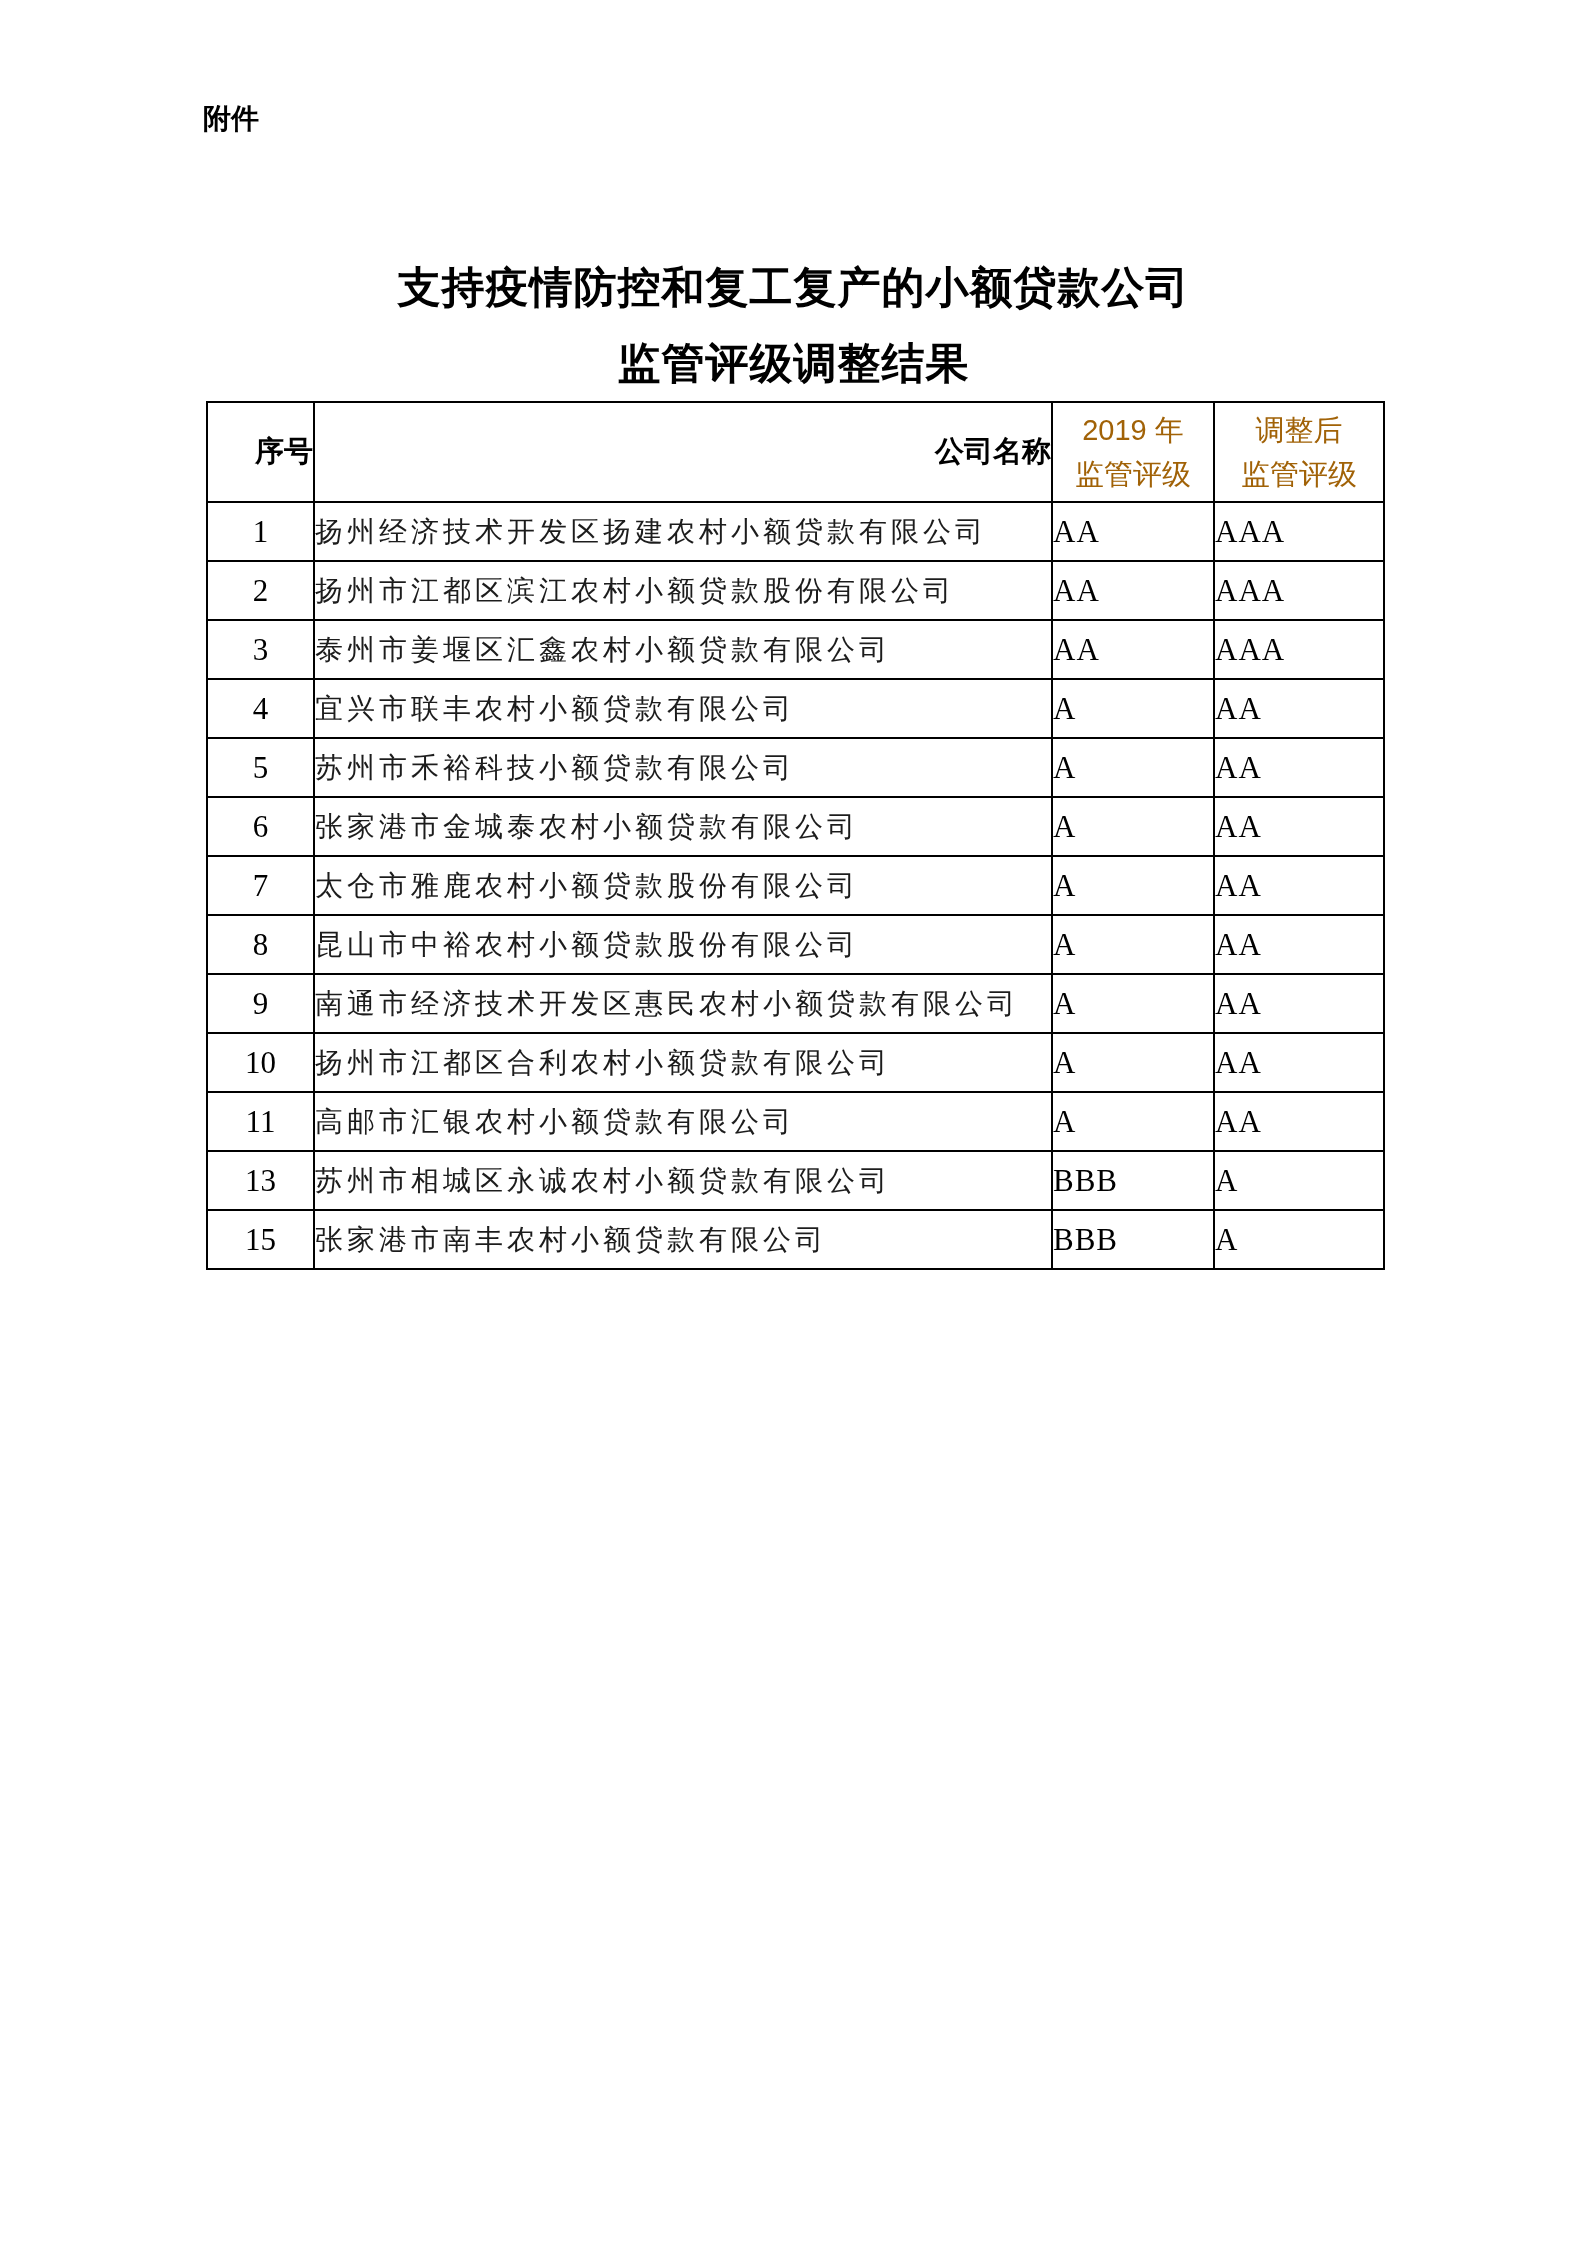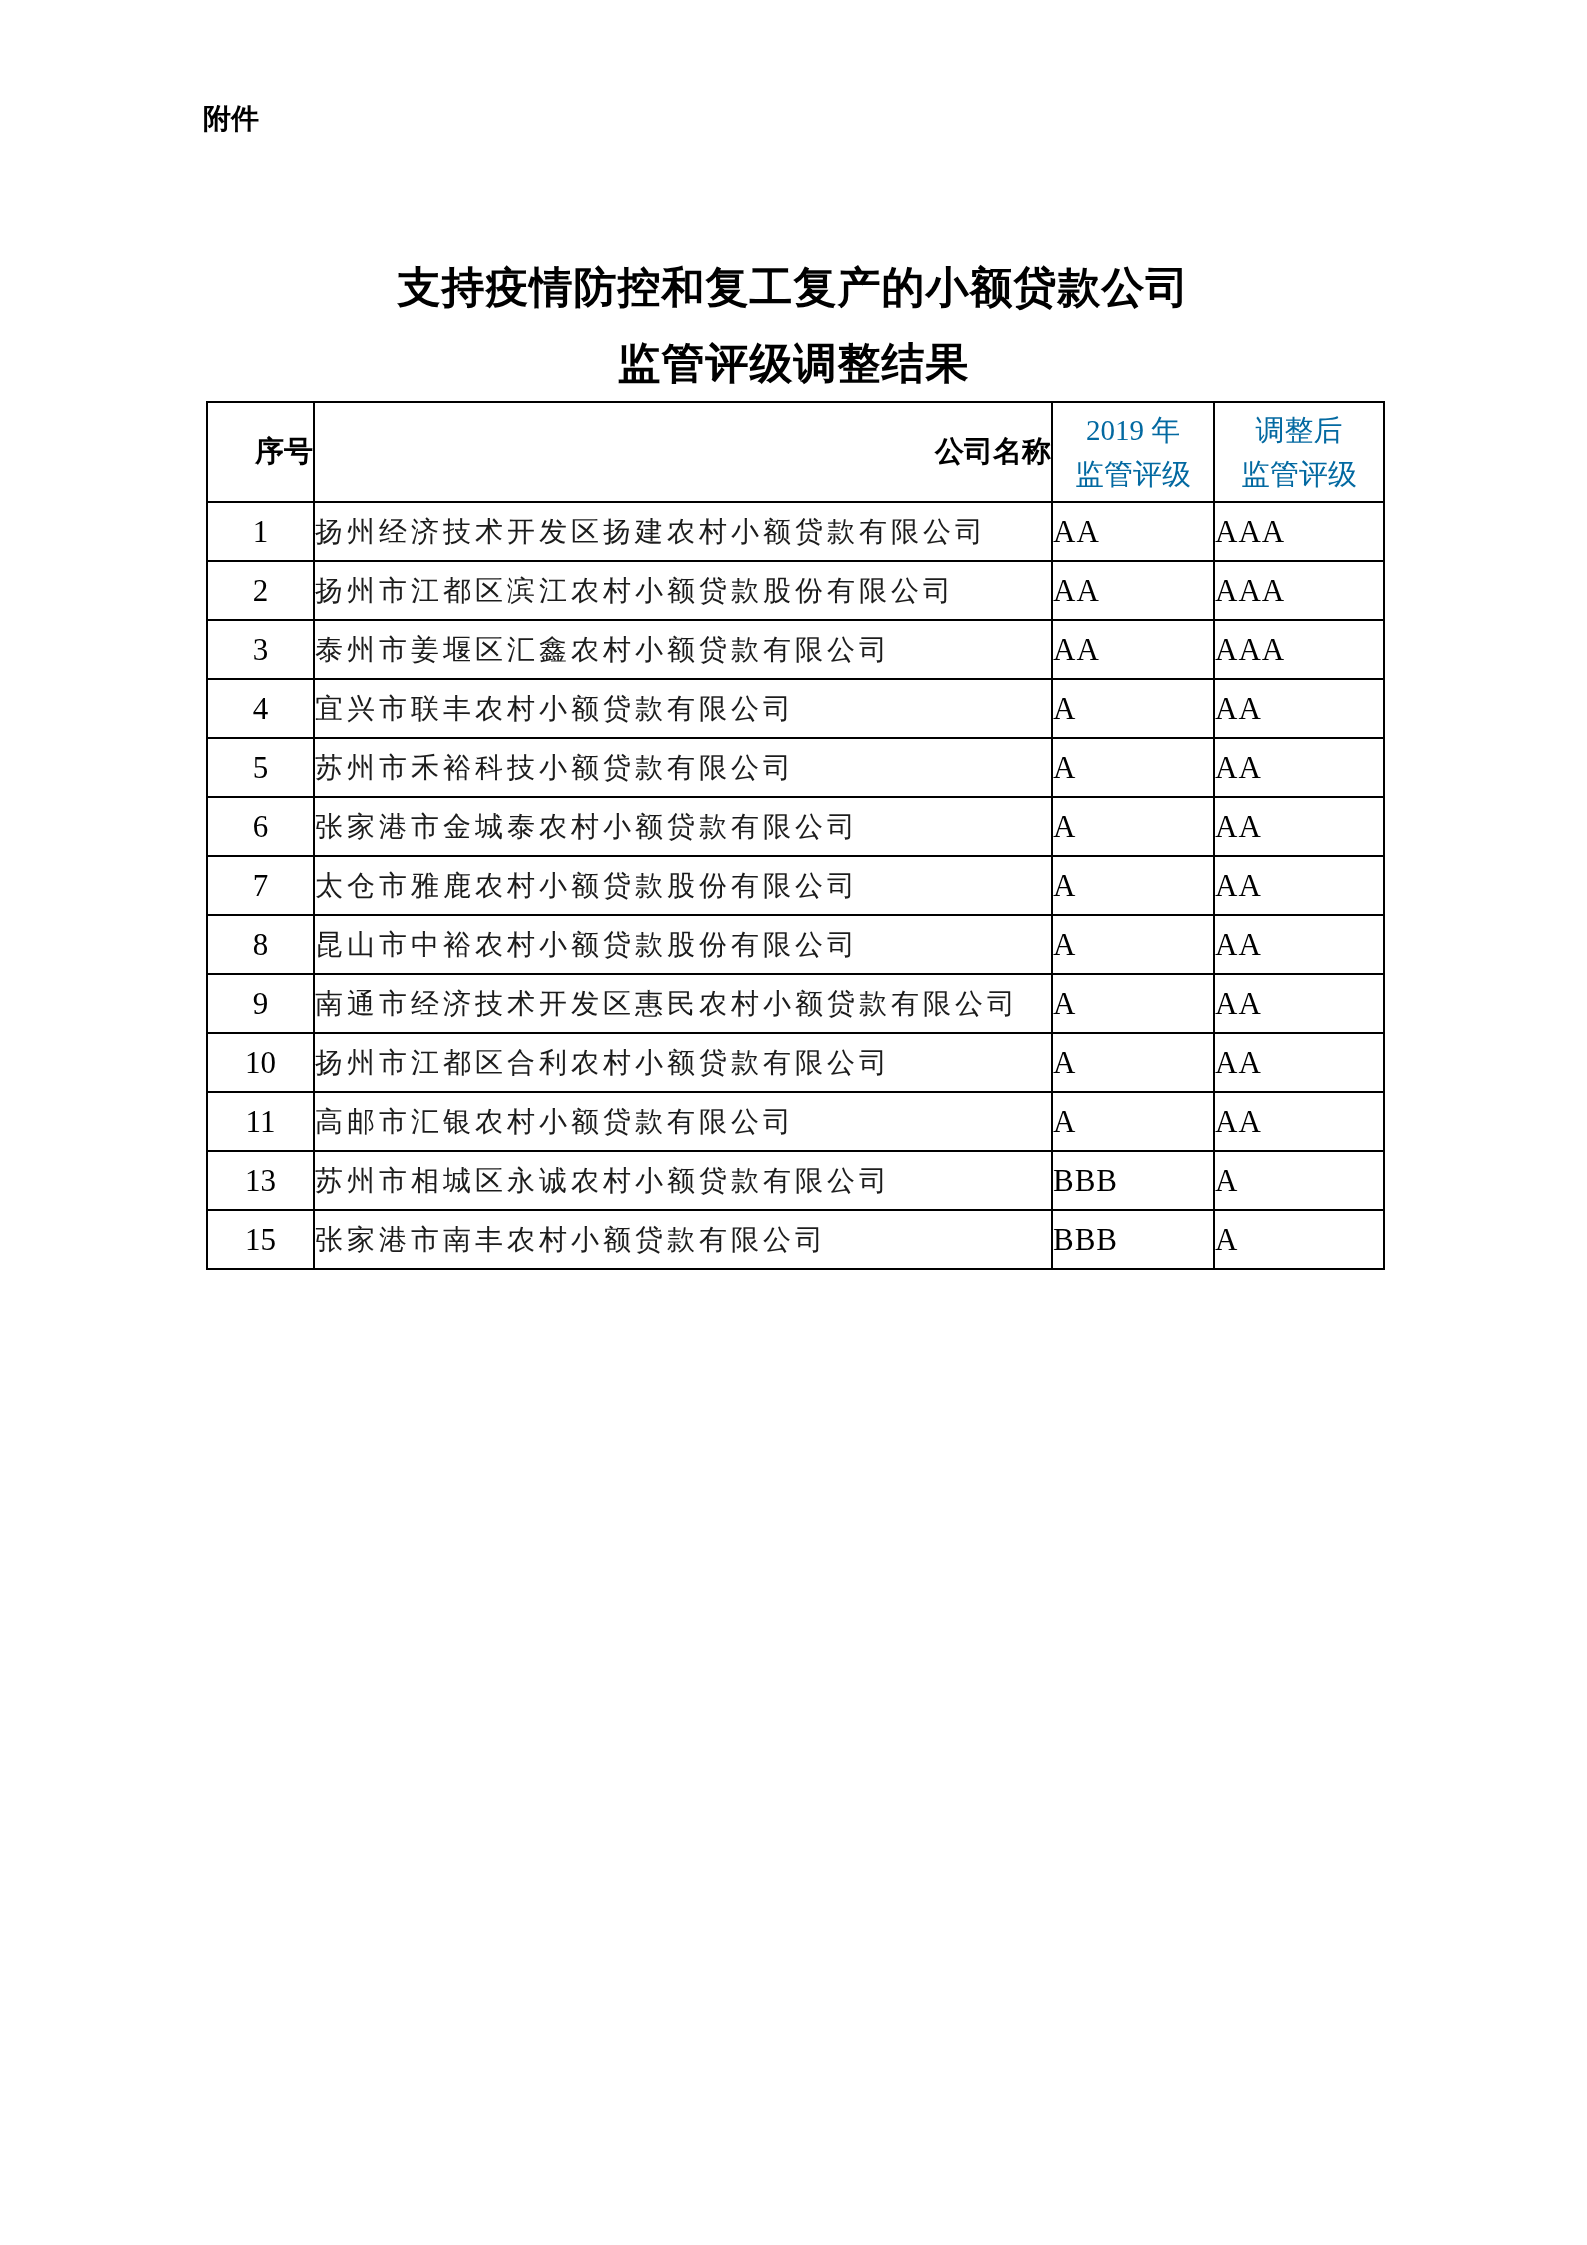--- a/index.html
+++ b/index.html
@@ -61,25 +61,25 @@
   table.ratings thead tr { height: 100px; }
   table.ratings tbody tr { height: 59px; }
   .hd-sans {
     font-family: "Liberation Sans", "DejaVu Sans", sans-serif;
     font-weight: 600;
     font-size: 29px;
     text-align: right;
     color: #000000;
   }
   .hd-serif {
-    font-family: Liberation Serif, serif;
+    font-family: Liberation Sans, sans-serif;
     font-weight: normal;
     font-size: 29px;
     text-align: center;
-    color: #0369a1;
+    color: #a16207;
   }
   .hd-serif .hd-line { display: block; line-height: 44px; }
   td.cell-no {
     font-family: "Liberation Serif", "DejaVu Serif", serif;
     font-size: 31px;
     text-align: center;
     color: #000000;
   }
   td.cell-name {
     font-family: "Liberation Serif", "DejaVu Serif", serif;

